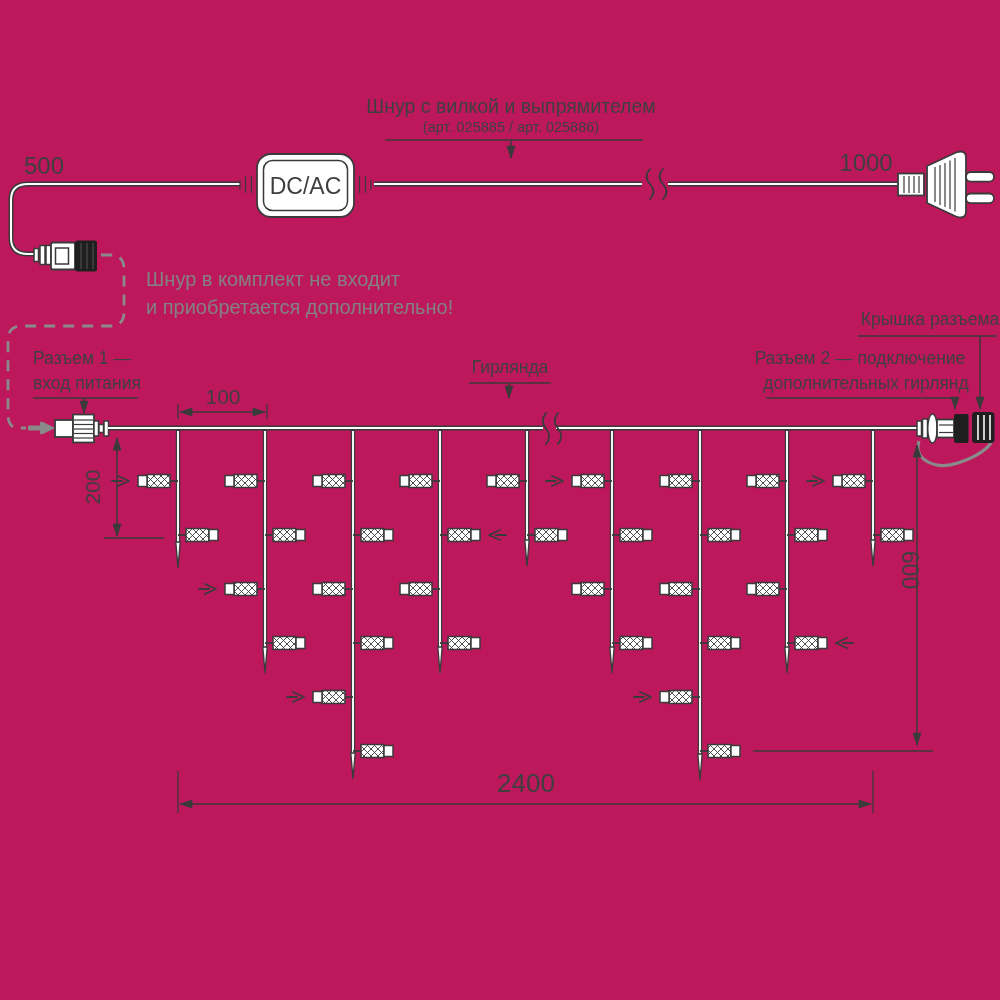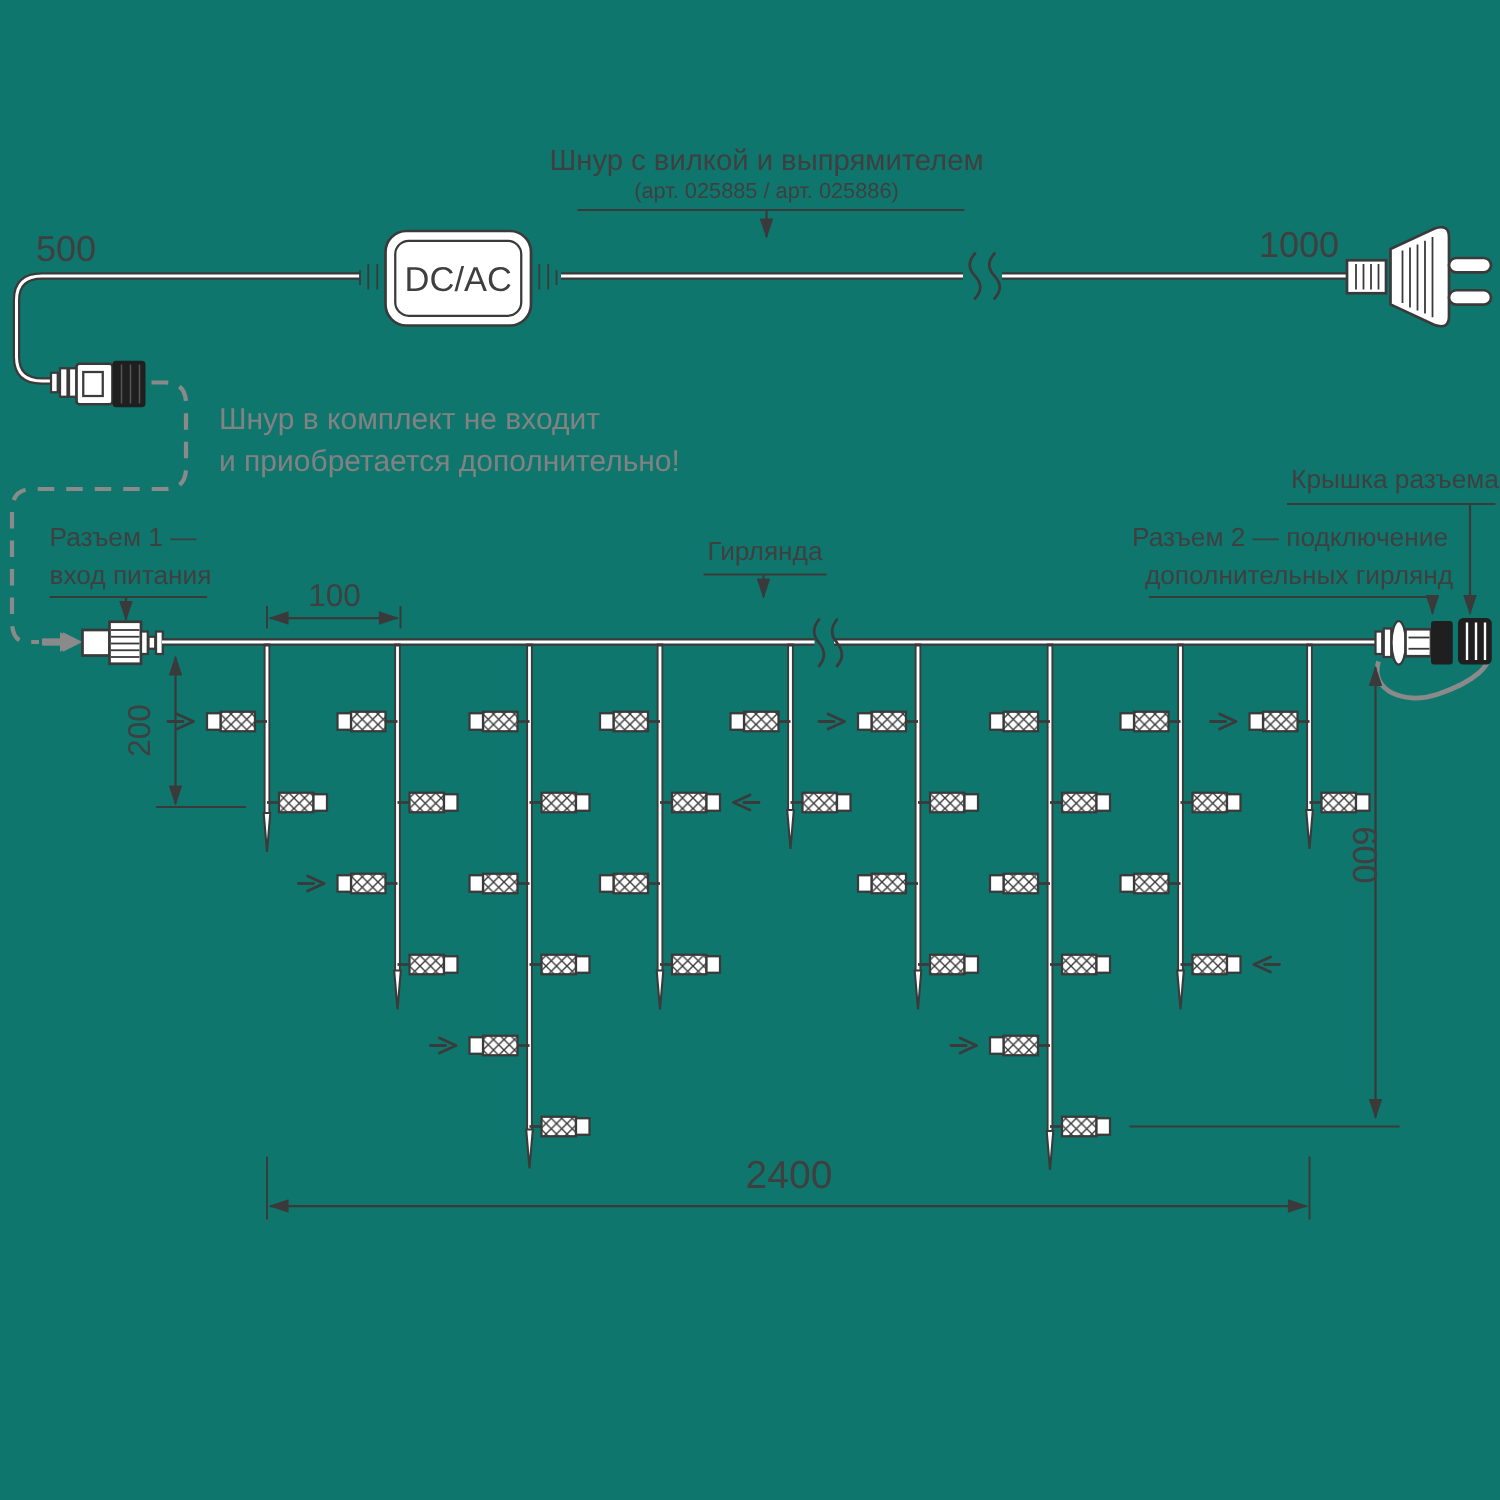--- a/index.html
+++ b/index.html
@@ -1,16 +1,16 @@
 <!DOCTYPE html>
 <html><head>
 <meta charset="utf-8">
 <style>
   html,body{margin:0;padding:0;background:#ffffff;}
-  .stage{position:relative;width:1000px;height:1000px;background:#0f766e;overflow:hidden;
+  .stage{position:relative;width:1000px;height:1000px;background:#be185d;overflow:hidden;
          font-family:"Liberation Sans", sans-serif;}
   svg{position:absolute;left:0;top:0;}
   svg text{fill:#3f3f3f;font-family:"Liberation Sans", sans-serif;}
   path.cable{stroke:#3a3a3a;stroke-width:5;fill:none;}
   .thin{stroke:#3a3a3a;stroke-width:1.5;fill:none;}
   .xline{stroke:#3a3a3a;stroke-width:1.3;fill:none;}
   .outline{stroke:#3a3a3a;stroke-width:1.8;fill:#ffffff;}
   .outline2{stroke:#3a3a3a;stroke-width:1.5;fill:#ffffff;}
   .rib{stroke:#3a3a3a;stroke-width:1.2;fill:none;}
   .wavy{stroke:#3a3a3a;stroke-width:1.8;fill:none;stroke-linecap:round;}

